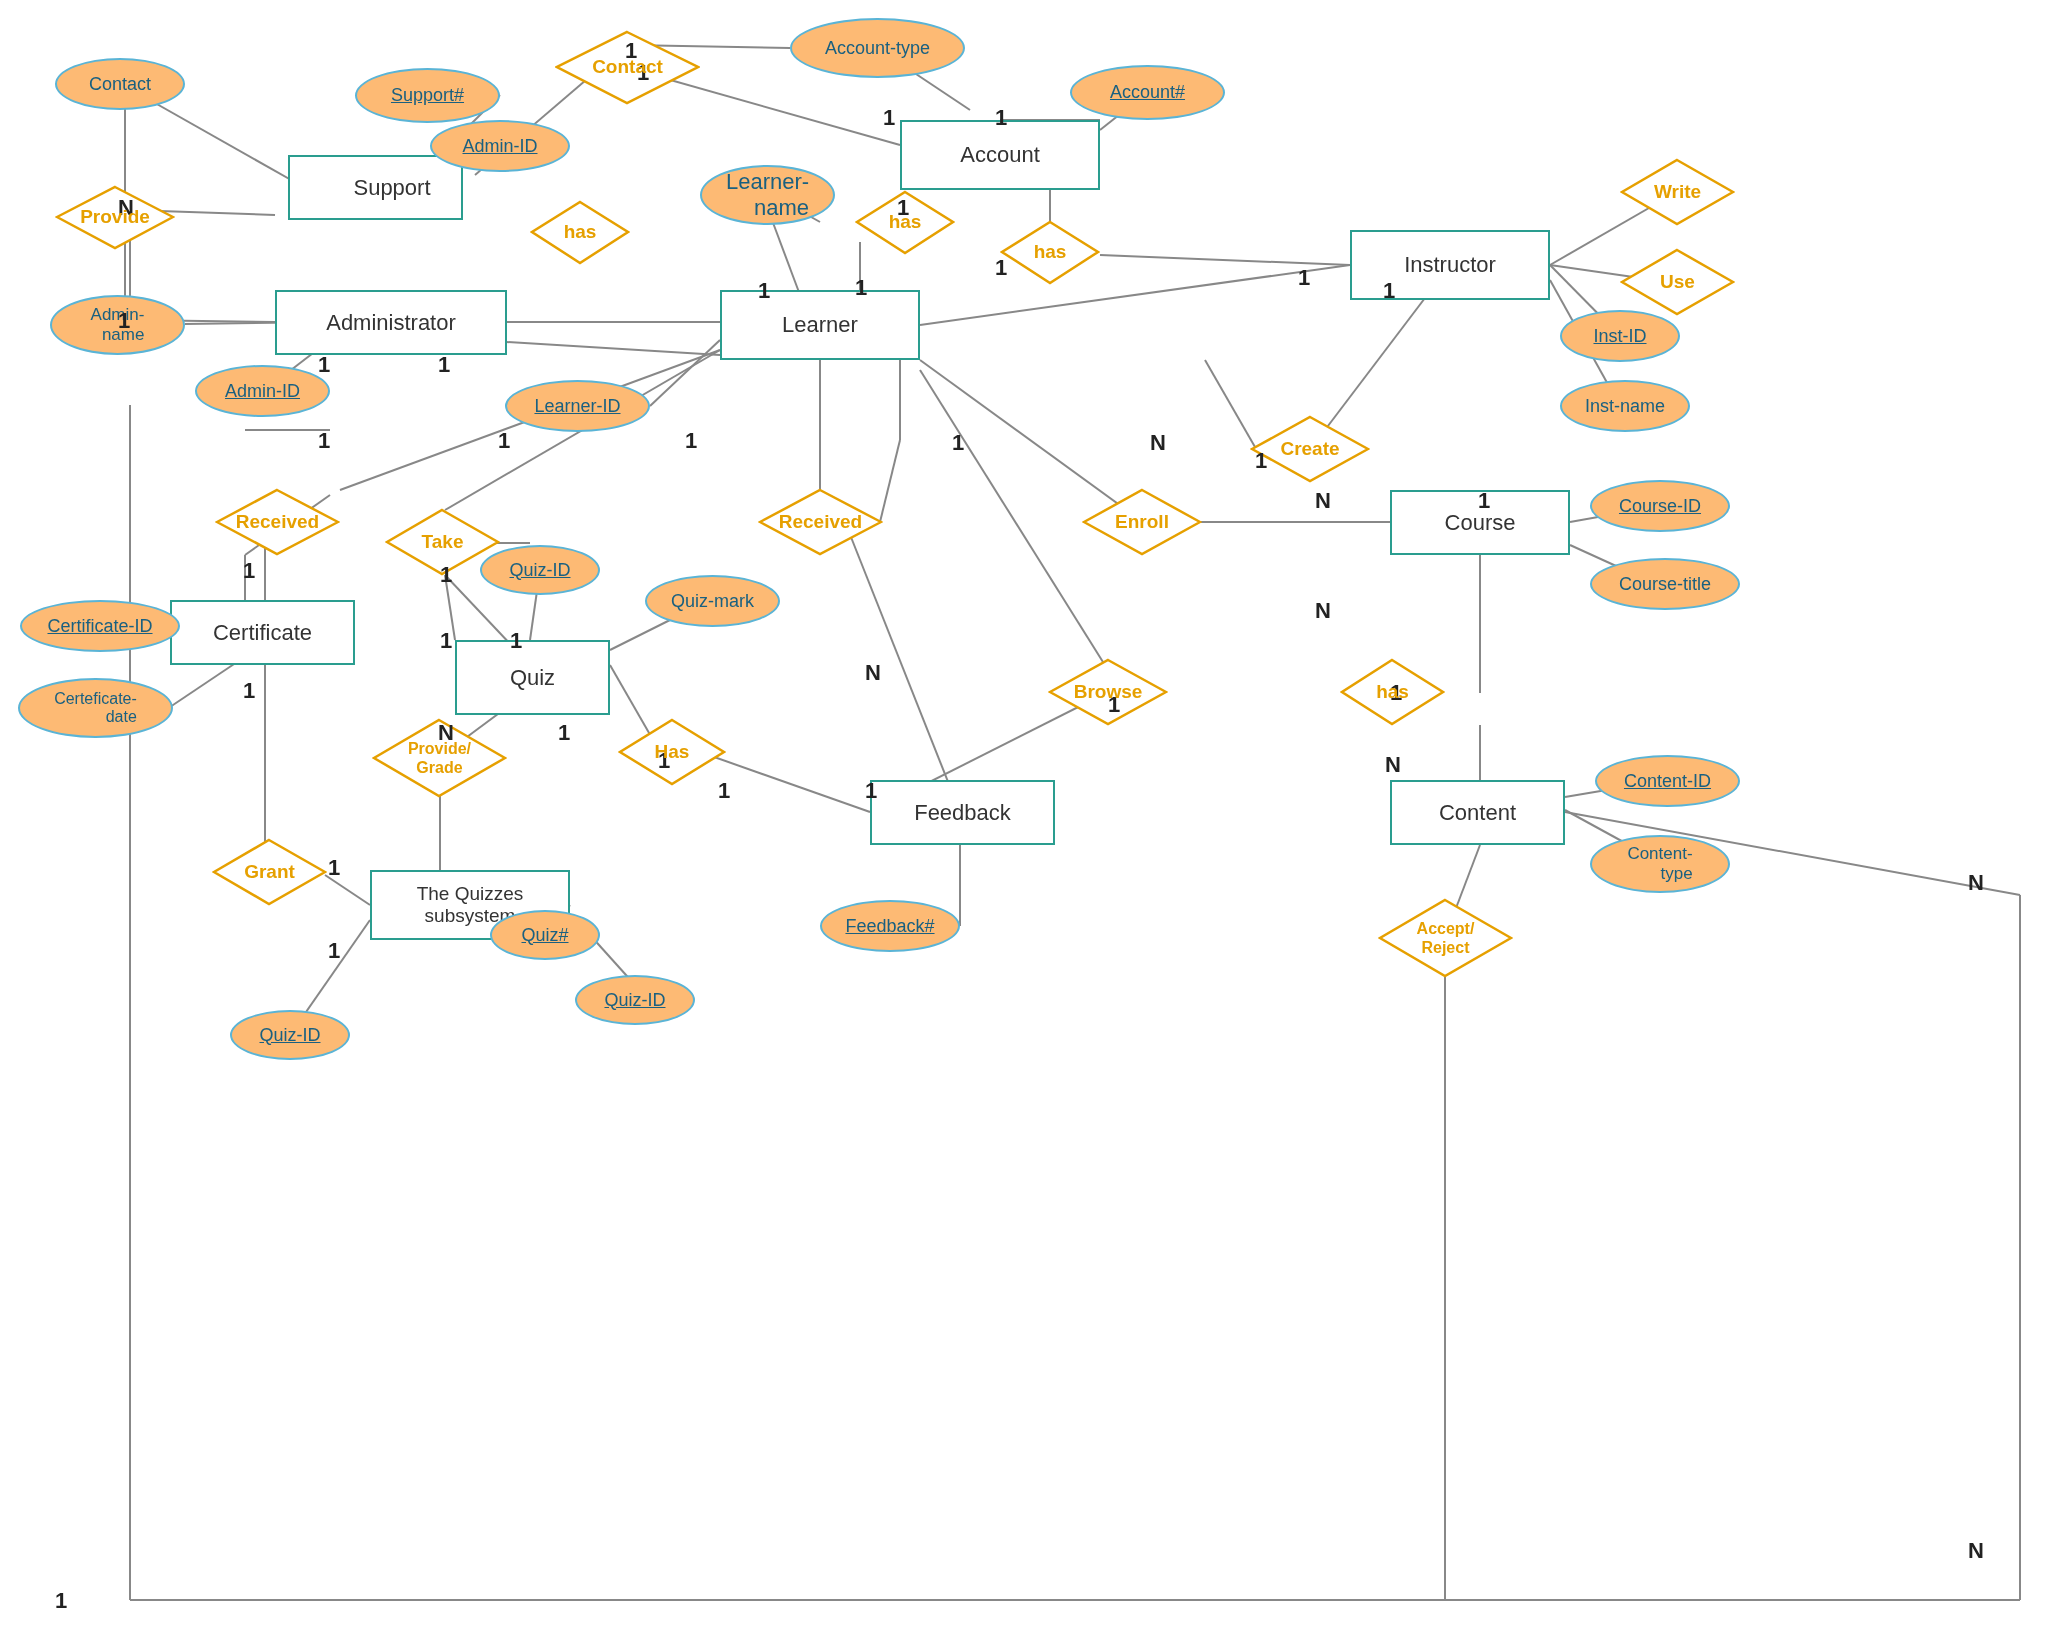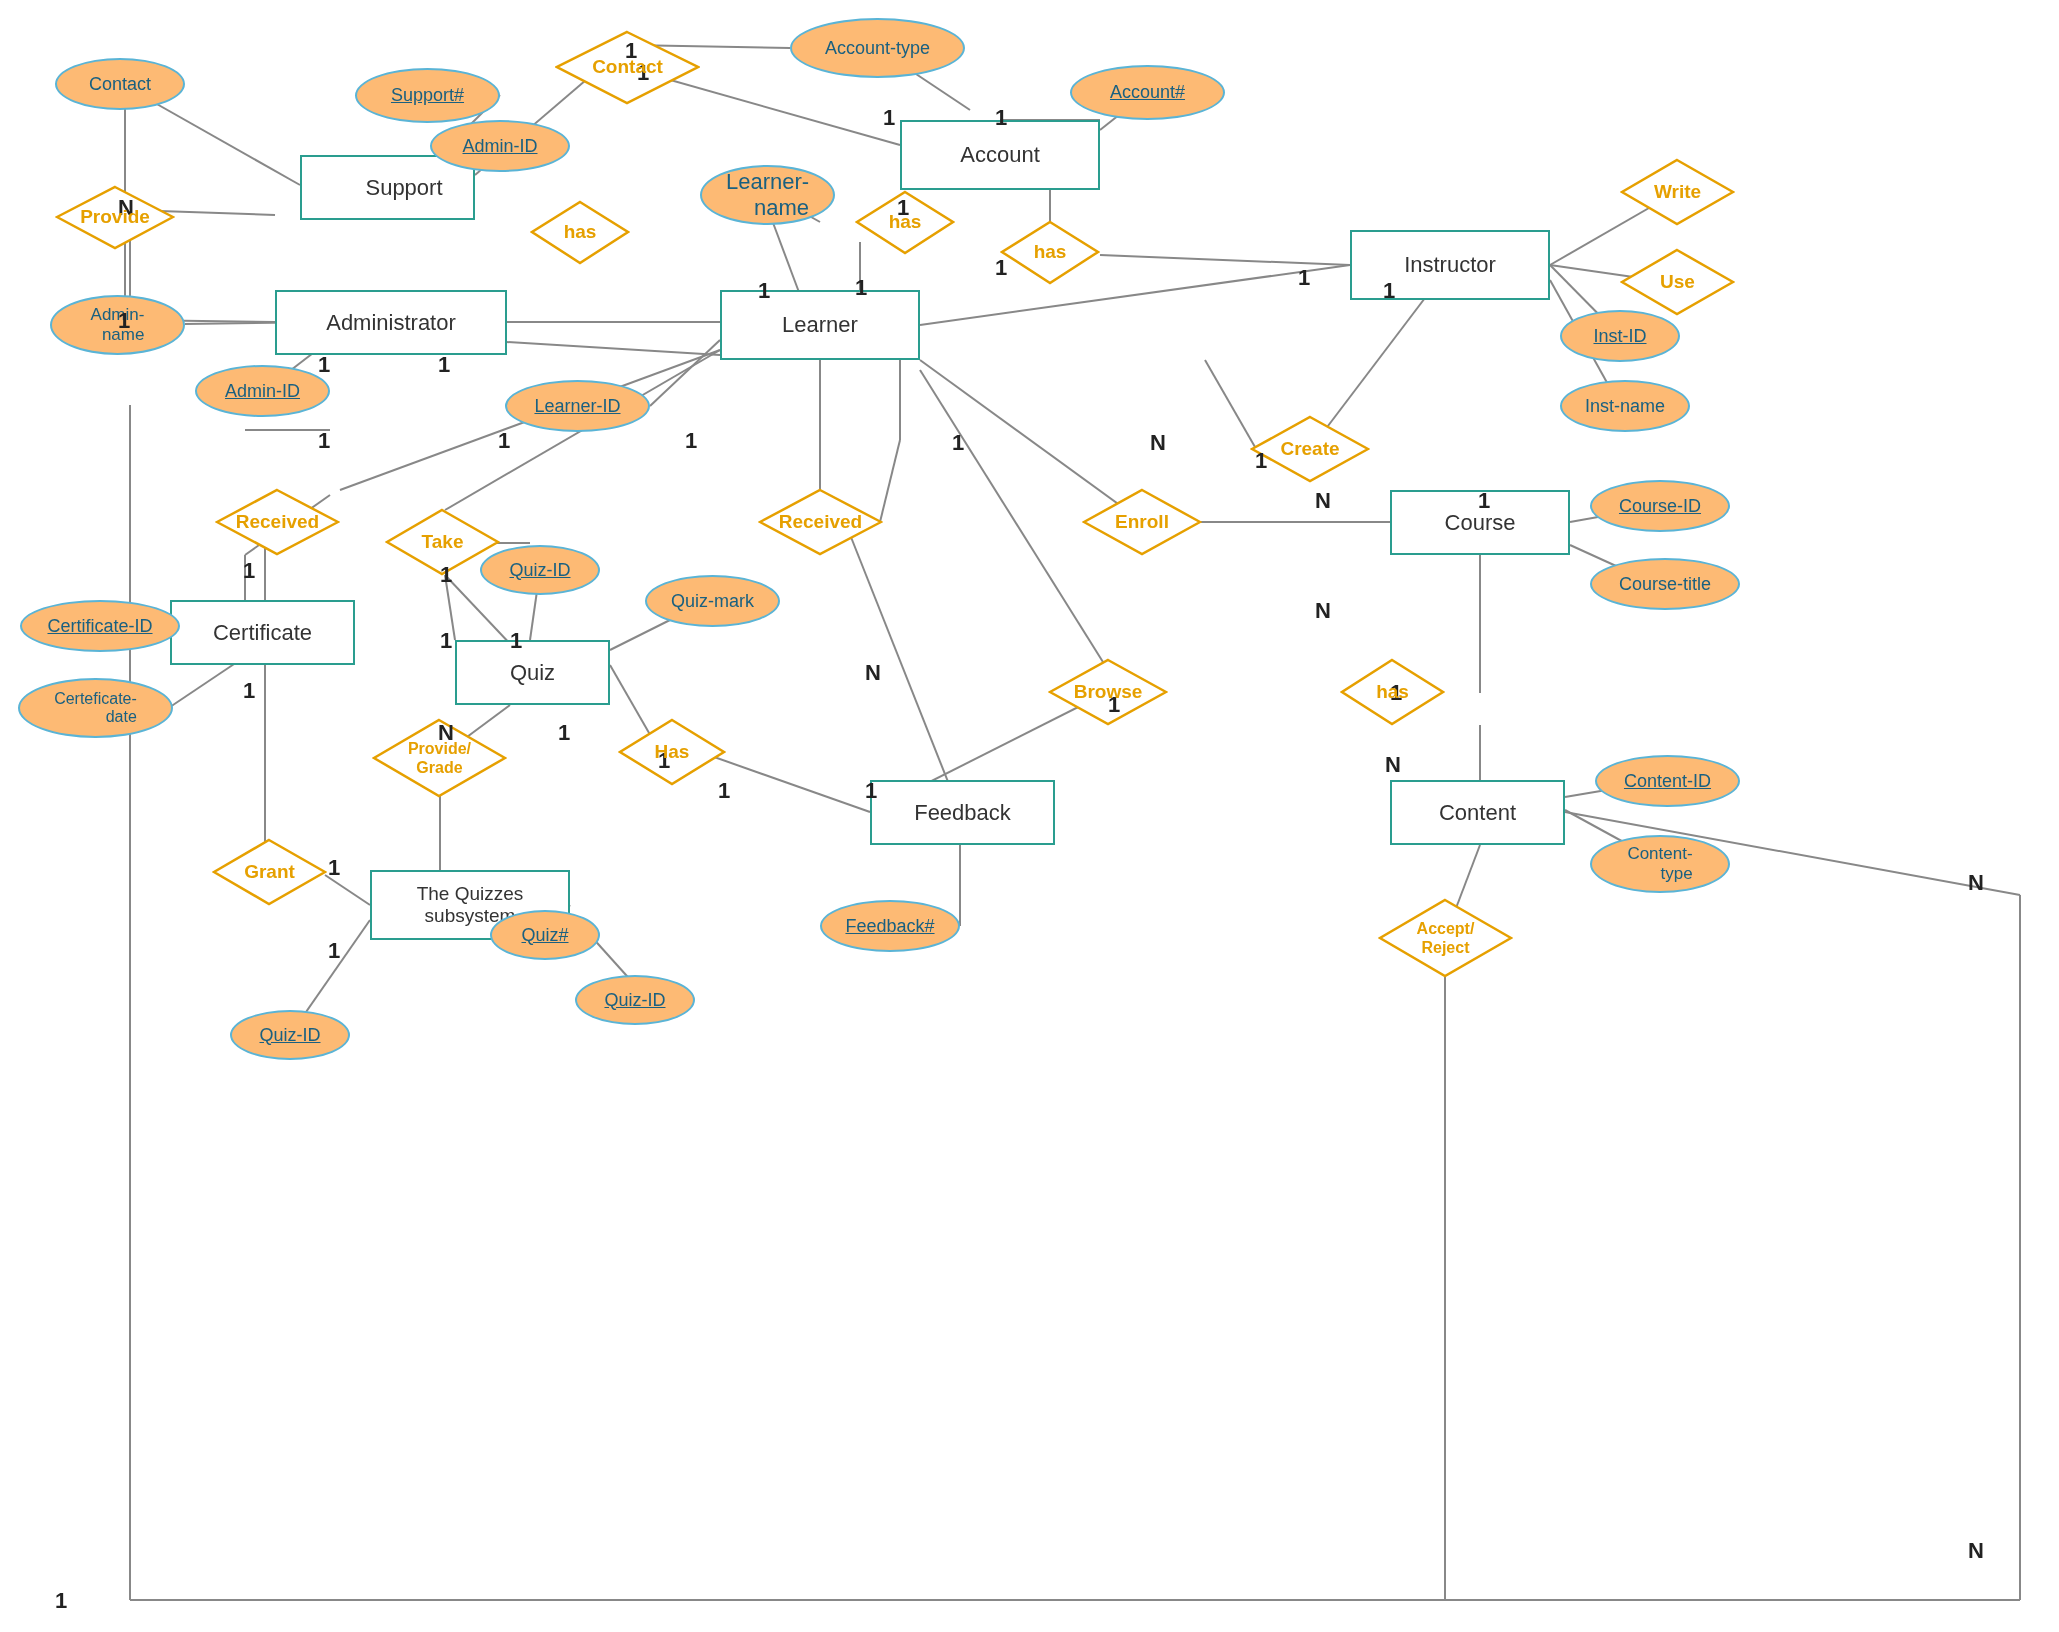--- a/index.html
+++ b/index.html
@@ -218,42 +218,42 @@
   <line x1="1675" y1="283" x2="1550" y2="265"></line>
 
   <line x1="2020" y1="1600" x2="1445" y2="1600"></line>
   <line x1="2020" y1="895" x2="1565" y2="812"></line>
   <line x1="2020" y1="895" x2="2020" y2="1600"></line>
 </svg>
 
 <div class="entity" style="left:900px;top:120px;width:200px;height:70px;">
   <span>Account</span>
 </div>
-<div class="entity" style="left:300px;top:155px;width:175px;height:65px;padding-left:33px;">
+<div class="entity" style="left:288px;top:155px;width:175px;height:65px;padding-left:33px;">
   <span>Support</span>
 </div>
 <div class="entity" style="left:275px;top:290px;width:232px;height:65px;">
   <span>Administrator</span>
 </div>
 <div class="entity" style="left:720px;top:290px;width:200px;height:70px;">
   <span>Learner</span>
 </div>
 <div class="entity" style="left:1350px;top:230px;width:200px;height:70px;">
   <span>Instructor</span>
 </div>
 <div class="entity" style="left:1390px;top:490px;width:180px;height:65px;">
   <span>Course</span>
 </div>
 <div class="entity" style="left:1390px;top:780px;width:175px;height:65px;">
   <span>Content</span>
 </div>
 <div class="entity" style="left:170px;top:600px;width:185px;height:65px;">
   <span>Certificate</span>
 </div>
-<div class="entity" style="left:455px;top:640px;width:155px;height:65px;">
+<div class="entity" style="left:455px;top:640px;width:155px;height:75px;">
   <span>Quiz</span>
 </div>
 <div class="entity" style="left:870px;top:780px;width:185px;height:65px;">
   <span>Feedback</span>
 </div>
 <div class="entity" style="left:370px;top:870px;width:200px;height:70px;">
   <span style="white-space:pre-line;font-size:19px;">The Quizzes
 subsystem</span>
 </div>
 

